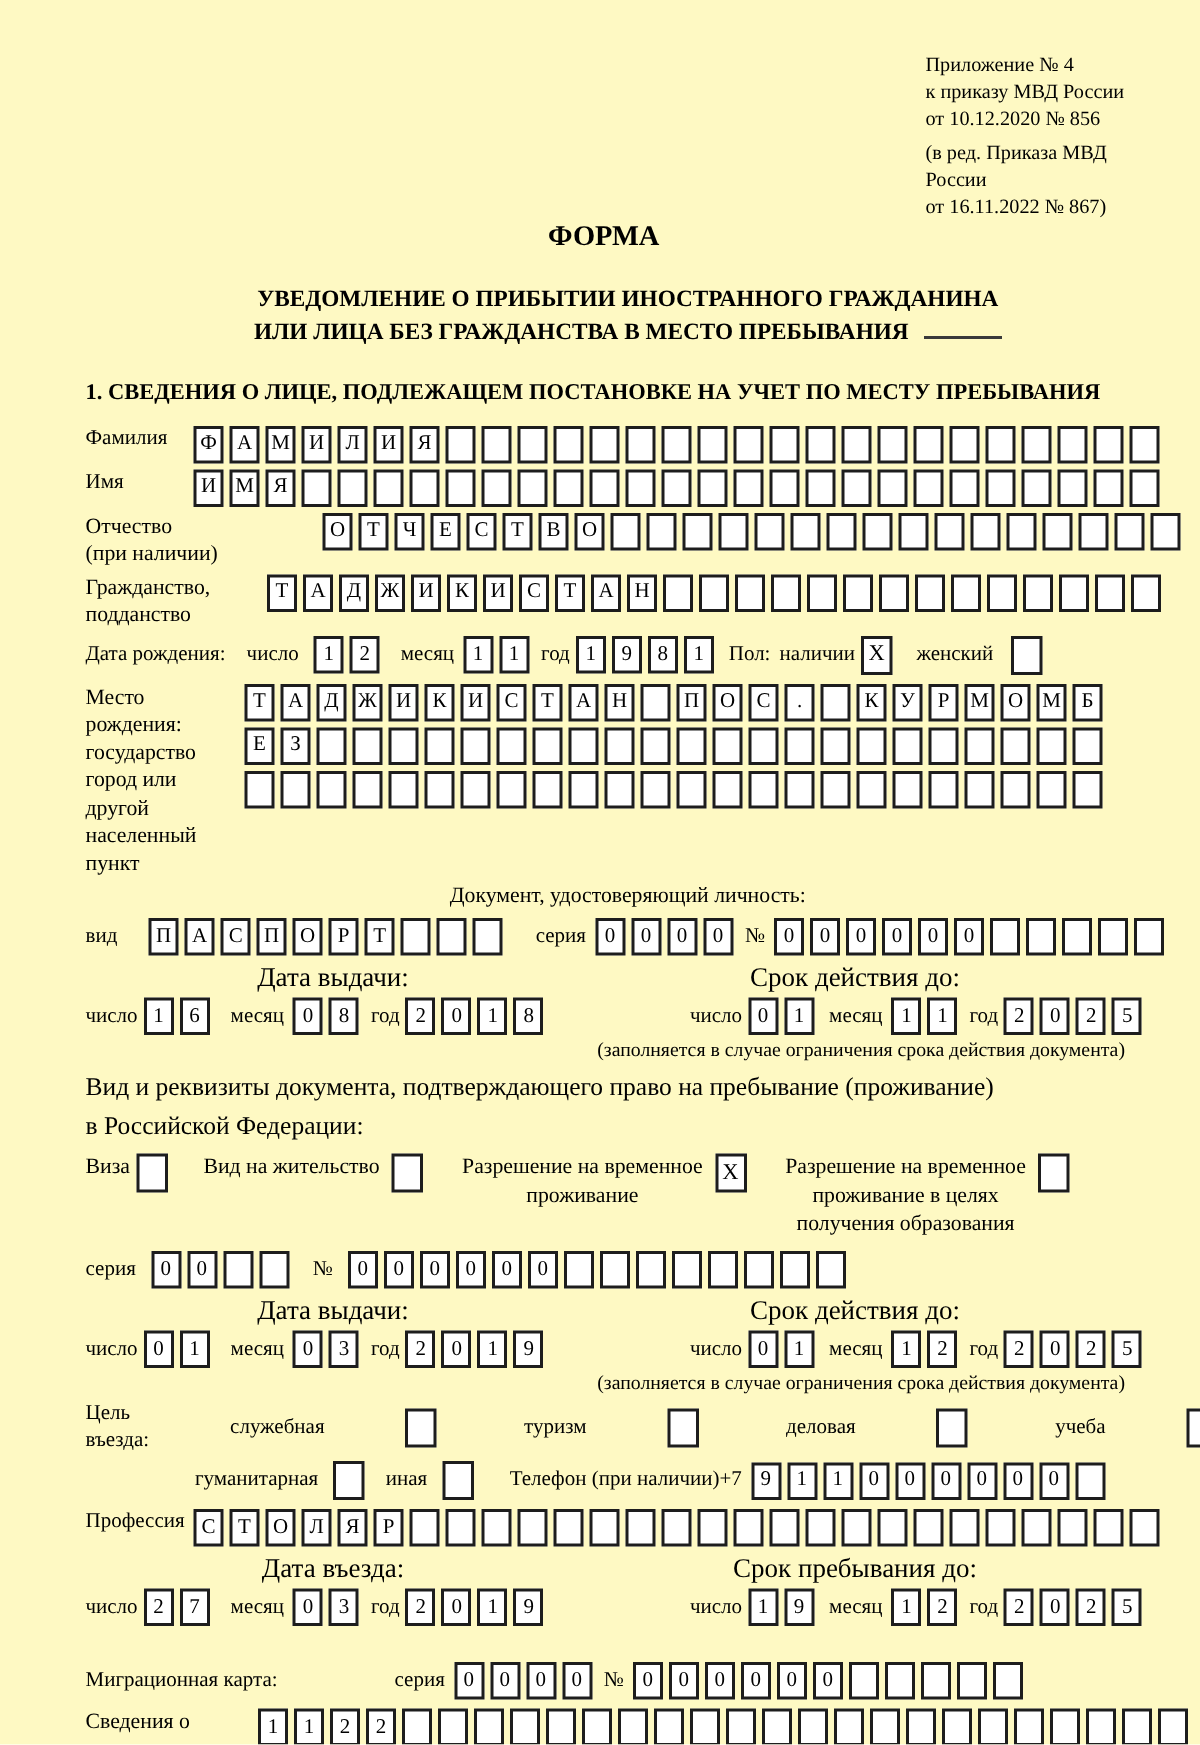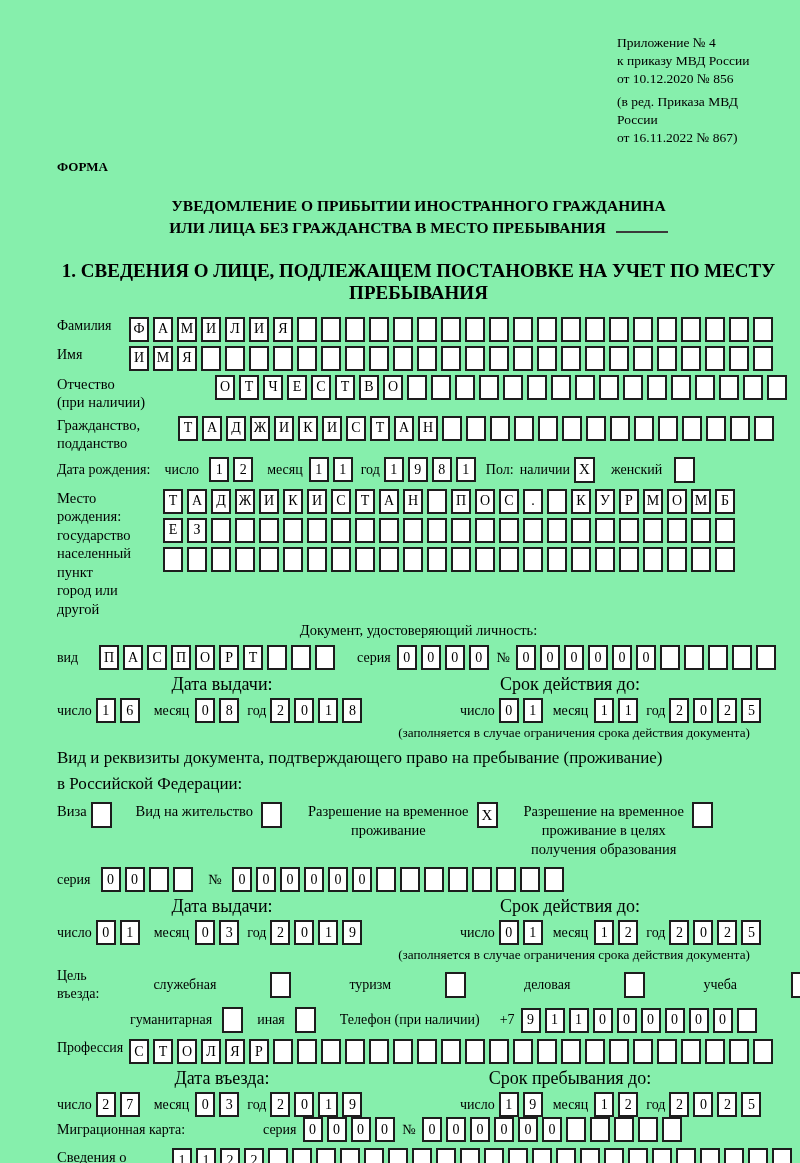--- a/index.html
+++ b/index.html
@@ -1,26 +1,26 @@
 <!DOCTYPE html>
 <html><head>
 <meta charset="utf-8">
 <style>
   html,body { margin:0; padding:0; background:#ffffff; }
   body { font-family:"Liberation Serif", serif; color:#000; }
-  .page { width:800px; height:1163px; box-sizing:border-box; padding:34px 20px 10px 57px; overflow:hidden; background:#86efac; }
+  .page { width:800px; height:1163px; box-sizing:border-box; padding:34px 20px 10px 57px; overflow:hidden; background:#fef9c3; }
 
   .appendix { margin-left:560px; font-size:13.5px; line-height:1.32; }
   .amendment { margin-left:560px; font-size:13.5px; line-height:1.32; margin-top:6px; }
-  .form-label { text-align:left; padding-right:32px; font-weight:bold; font-size:13px; margin-top:12px; }
+  .form-label { text-align:center; padding-right:32px; font-weight:bold; font-size:19px; }
 
   .title { text-align:center; font-weight:bold; font-size:15.5px; line-height:1.45; margin-top:20px; }
   .blank-line { display:inline-block; width:52px; height:4px; border-bottom:2px solid #3a3a3a; margin-left:10px; }
 
-  .sec-heading { font-weight:bold; font-size:19px; margin-top:20px;text-align:center; }
+  .sec-heading { font-weight:bold; font-size:15px; margin-top:20px; }
 
   .rows { margin-top:13px; }
   .row { display:flex; align-items:flex-start; margin-bottom:4px; }
   .lbl { font-size:14px; line-height:18px; }
   .lblcol { flex:none; }
   .lblcol div { font-size:14.5px; line-height:18.5px; }
 
   .boxrow { display:inline-flex; flex:none; }
   .box { display:inline-flex; width:20px; height:25px; box-sizing:border-box; border:2px solid #1d1d1d;
          align-items:center; justify-content:center; font-size:14px; margin-right:4px; flex:none; background:#fff; }
@@ -233,22 +233,22 @@
       <span class="lbl gap4">наличии</span>
       <span class="cbox gap14" style="margin-right:16px;">X</span>
       <span class="lbl" style="margin-right:12px;">женский</span>
       <span class="cbox"></span>
     </div>
 
     <div class="row" style="margin-bottom:2px;">
       <div class="lblcol w106">
         <div>Место рождения:</div>
         <div>государство</div>
+        <div>город или другой</div>
         <div>населенный пункт</div>
-        <div>город или другой</div>
       </div>
       <div class="stackrows">
         <div class="boxrow">
             <span class="box">Т</span>
             <span class="box">А</span>
             <span class="box">Д</span>
             <span class="box">Ж</span>
             <span class="box">И</span>
             <span class="box">К</span>
             <span class="box">И</span>
@@ -534,21 +534,21 @@
       <span class="cbox gap10"></span>
       <span class="lbl gap10">транзит</span>
       <span class="cbox"></span>
     </div>
 
     <div class="row inline" style="align-items:center; margin-top:4px; margin-left:73px;">
       <span class="lbl gap10">гуманитарная</span>
       <span class="cbox" style="margin-right:14px;"></span>
       <span class="lbl gap10">иная</span>
       <span class="cbox" style="margin-right:24px;"></span>
-      <span class="lbl" style="margin-right:20px;">Телефон (при наличии)</span>
+      <span class="lbl" style="">Телефон (при наличии)</span>
       <span class="lbl gap6">+7</span>
       <span class="boxrow">
           <span class="box">9</span>
           <span class="box">1</span>
           <span class="box">1</span>
           <span class="box">0</span>
           <span class="box">0</span>
           <span class="box">0</span>
           <span class="box">0</span>
           <span class="box">0</span>
@@ -630,21 +630,21 @@
           <span class="boxrow">
               <span class="box">2</span>
               <span class="box">0</span>
               <span class="box">2</span>
               <span class="box">5</span>
             </span>
         </div>
       </div>
     </div>
 
-    <div class="row inline" style="align-items:center; margin-top:0;">
+    <div class="row inline" style="align-items:center; margin-top:24px;">
       <span class="lbl" style="width:206px;">Миграционная карта:</span>
       <span class="lbl gap6">серия</span>
       <span class="boxrow gap4">
           <span class="box">0</span>
           <span class="box">0</span>
           <span class="box">0</span>
           <span class="box">0</span>
         </span>
       <span class="lbl gap6">№</span>
       <span class="boxrow">

